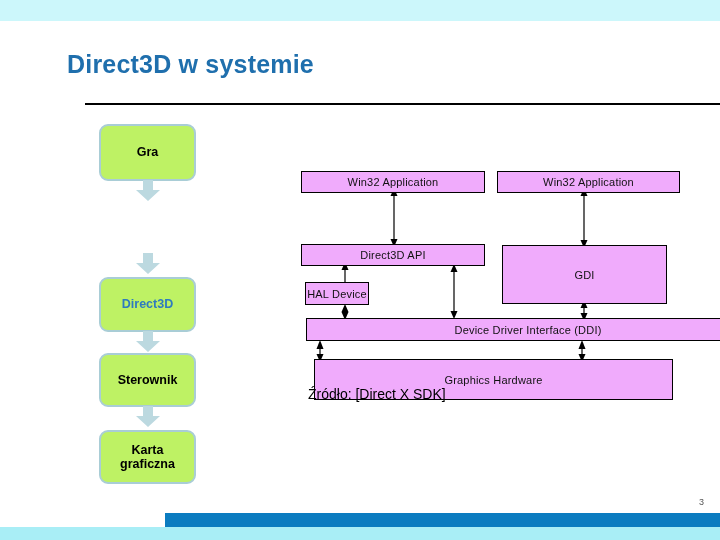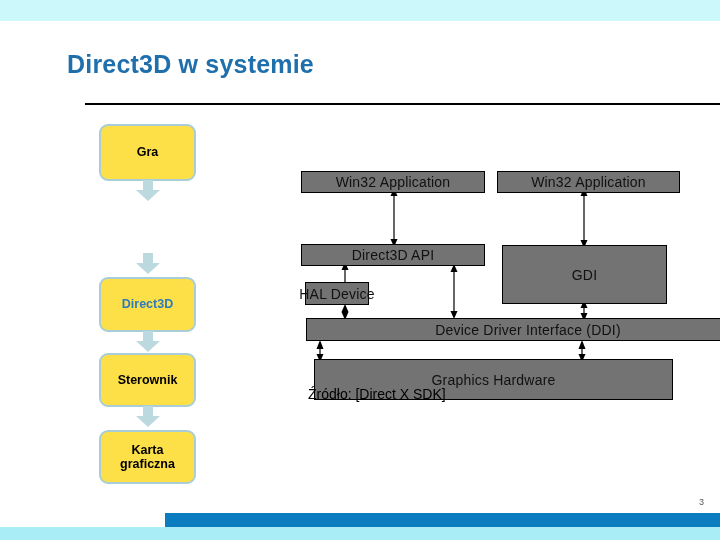--- a/index.html
+++ b/index.html
@@ -65,21 +65,21 @@
   }
 
   
   .flow-box {
     position: absolute;
     left: 99px;
     width: 97px;
     box-sizing: border-box;
     border: 2px solid #a9cdd6;
     border-radius: 9px;
-    background: #fde047;
+    background: #bef264;
     display: flex;
     align-items: center;
     justify-content: center;
     text-align: center;
     font-size: 12.5px;
     font-weight: bold;
     color: #000000;
     line-height: 1.15;
   }
   .flow-box.accent { color: #2e7bbf; }
@@ -95,26 +95,26 @@
 
   
   .diagram {
     position: absolute;
     left: 290px; top: 160px;
     width: 400px; height: 240px;
   }
   .dbox {
     position: absolute;
     box-sizing: border-box;
-    background: #737373;
+    background: #f0abfc;
     border: 1px solid #000000;
     display: flex;
     align-items: center;
     justify-content: center;
-    font-size: 14px;
+    font-size: 11px;
     color: #111111;
     letter-spacing: 0.2px;
     white-space: nowrap;
   }
   .conn {
     position: absolute;
   }
   .conn svg { display: block; }
 
   .source-caption {

